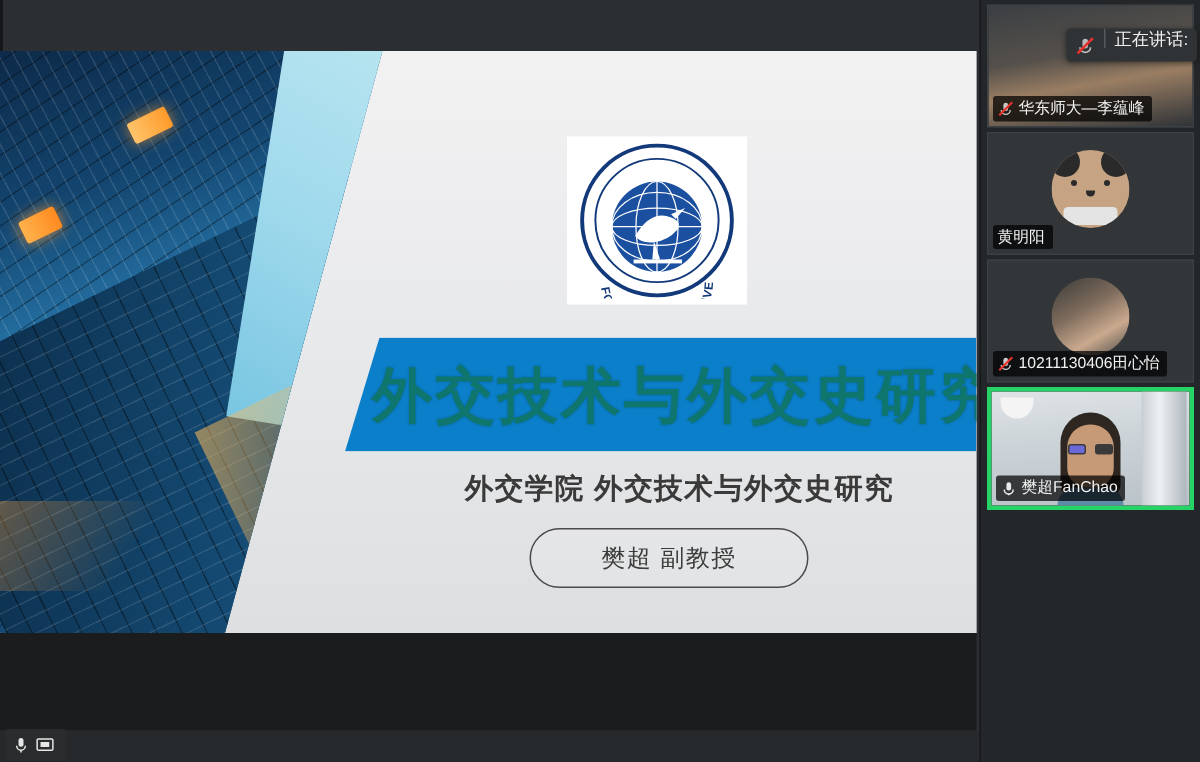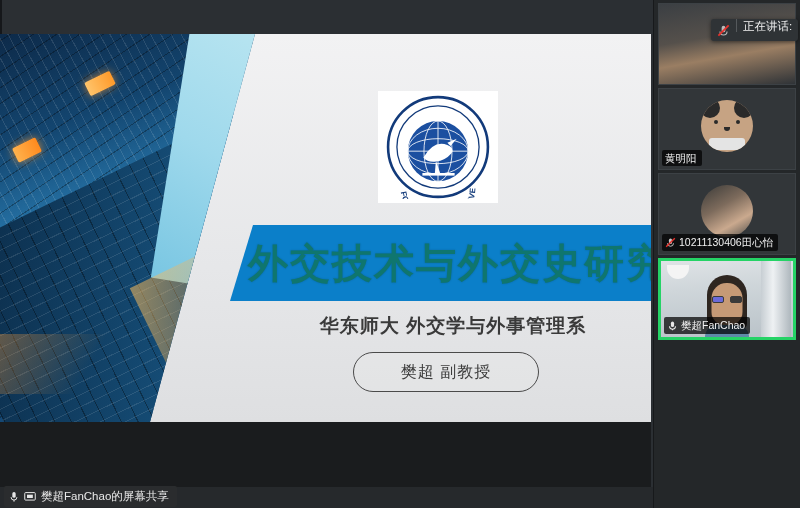--- a/index.html
+++ b/index.html
@@ -195,21 +195,21 @@
             <textPath href="#arcTop" startOffset="50%" text-anchor="middle">外交学院</textPath>
           </text>
           <text font-size="15.5" fill="#123a7a" font-weight="bold" letter-spacing="1.2" font-family="'Liberation Sans',sans-serif">
             <textPath href="#arcBot" startOffset="50%" text-anchor="middle">CHINA FOREIGN AFFAIRS UNIVERSITY</textPath>
           </text>
         </svg>
       </div>
 
       <div id="title-band"></div>
       <div id="title-text">外交技术与外交史研究</div>
-      <div id="subtitle">华东师大    外交学与外事管理系</div>
+      <div id="subtitle">外交学院    外交技术与外交史研究</div>
       <div id="presenter-pill">樊超    副教授</div>
 
     </div>
 
     <div id="share-bottom"></div>
   </div>
 
   <div id="share-label">
     <span class="ic">
       <svg width="10" height="12" viewBox="0 0 12 14">
@@ -217,27 +217,36 @@
         <path d="M2.5 7.2 a3.5 3.5 0 0 0 7 0" fill="none" stroke="#e6e6e6" stroke-width="1.2"></path>
         <line x1="6" y1="10.7" x2="6" y2="12.6" stroke="#e6e6e6" stroke-width="1.2"></line>
       </svg>
     </span>
     <span class="ic">
       <svg width="12" height="10" viewBox="0 0 14 12">
         <rect x="0.7" y="0.7" width="12.6" height="9" rx="1" fill="none" stroke="#e6e6e6" stroke-width="1.2"></rect>
         <rect x="3.4" y="3.2" width="7" height="4" fill="#e6e6e6"></rect>
       </svg>
     </span>
-    <span>樊超FanChao的屏幕共享</span>
   </div>
 
   <div id="panel">
 
     <div class="tile">
       <div class="video-fill" style="background:linear-gradient(170deg,#3b3f43 0%,#55504b 40%,#9a7e63 62%,#2f3337 100%)"></div>
+      <div class="name-tag">
+        <span class="mic-ic">
+          <svg width="11" height="11" viewBox="0 0 14 14">
+            <rect x="5" y="2" width="4" height="7" rx="2" fill="#c9c9c9"></rect>
+            <path d="M3.2 8 a3.8 3.8 0 0 0 7.6 0" fill="none" stroke="#c9c9c9" stroke-width="1.2"></path>
+            <line x1="1.5" y1="12.5" x2="12.5" y2="1.5" stroke="#e8322c" stroke-width="1.8"></line>
+          </svg>
+        </span>
+        <span>华东师大—李蕴峰</span>
+      </div>
     </div>
 
     <div class="tile">
       <div class="video-fill" style="background:#323639"></div>
       <div class="avatar">
         <div class="cat-face">
           <div class="cat-ear" style="left:-1px"></div>
           <div class="cat-ear" style="right:-1px"></div>
           <div style="position:absolute;left:13px;top:20px;width:4px;height:4px;background:#2a2a2a;border-radius:50%"></div>
           <div style="position:absolute;right:13px;top:20px;width:4px;height:4px;background:#2a2a2a;border-radius:50%"></div>

